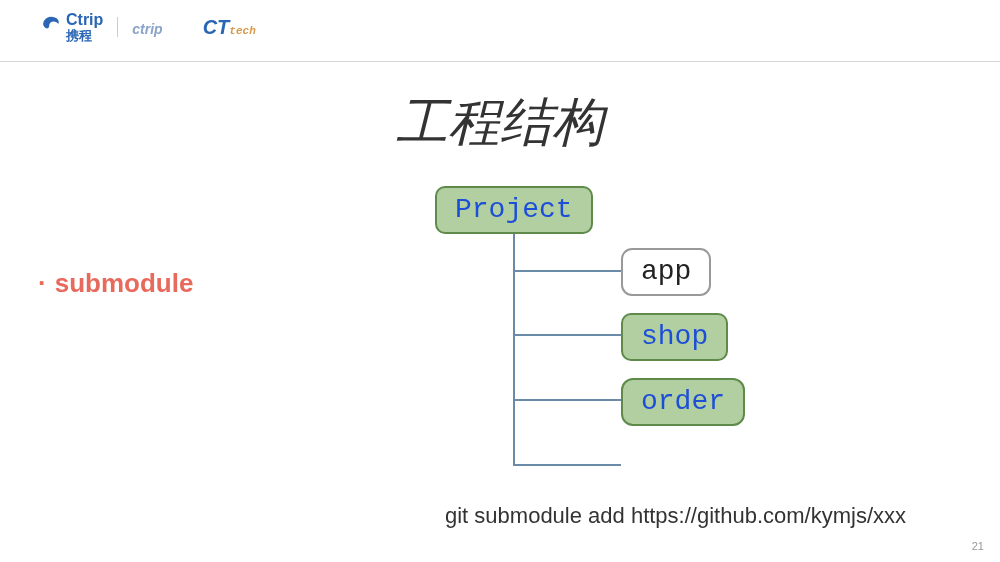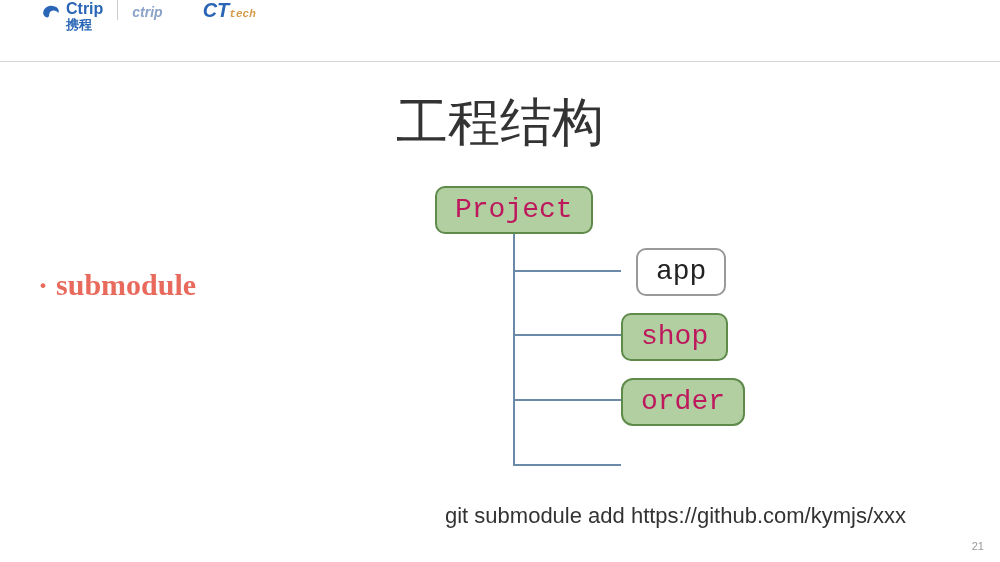--- a/index.html
+++ b/index.html
@@ -10,21 +10,21 @@
     font-family: "Helvetica Neue", Arial, "PingFang SC", "Microsoft YaHei", sans-serif;
     position: relative;
     overflow: hidden;
   }
   .header {
     position: absolute;
     top: 0; left: 0; right: 0;
     height: 62px;
     border-bottom: 1px solid #d8d8d8;
     display: flex;
-    align-items: flex-start;
+    align-items: center;
     padding: 0 0 8px 40px;
   }
   .logo1 {
     color: #2a66b5;
     font-weight: bold;
     font-size: 16px;
     margin-right: 14px;
     display: flex;
     align-items: center;
     gap: 4px;
@@ -46,32 +46,32 @@
   .logo2 .c { color: #d89a4a; font-size: 11px; font-family: Liberation Mono, monospace; }
 
   .title {
     position: absolute;
     top: 88px;
     left: 0; right: 0;
     text-align: center;
     font-size: 52px;
     font-weight: 400;
     color: #333;
+    font-style: italic;
   }
 
   .bullets {
     position: absolute;
     left: 38px;
     top: 268px;
   }
   .bullet {
-    font-size: 30px;
+    font-size: 26px;
     margin-bottom: 54px;
     color: #333;
-    font-family: Liberation Serif, serif;
   }
   .bullet .dot { margin-right: 8px; }
   .bullet.highlight {
     color: #e86a5d;
     font-weight: bold;
   }
 
   .tree {
     position: absolute;
     left: 435px;
@@ -84,21 +84,21 @@
     border-radius: 10px;
     padding: 4px 18px;
     font-family: "Courier New", monospace;
     font-size: 28px;
     line-height: 1.3;
     text-align: center;
   }
   .green {
     background: #b1cfa1;
     border: 2px solid #5e8a4a;
-    color: #be185d;
+    color: #1d4ed8;
   }
   .white {
     background: #ffffff;
     border: 2px solid #999;
     color: #222;
   }
   .connector {
     position: absolute;
     border-left: 2px solid #6a8aa8;
     border-bottom: 2px solid #6a8aa8;
@@ -152,20 +152,20 @@
 
 <div class="tree">
 
   <div class="connector" style="left:78px; top:42px; width:0; height:236px; border-bottom:none;"></div>
   <div class="connector" style="left:78px; top:84px;  width:108px; height:0; border-left:none;"></div>
   <div class="connector" style="left:78px; top:148px; width:108px; height:0; border-left:none;"></div>
   <div class="connector" style="left:78px; top:213px; width:108px; height:0; border-left:none;"></div>
   <div class="connector" style="left:78px; top:278px; width:108px; height:0; border-left:none;"></div>
 
   <div class="node green" style="left:0; top:0;">Project</div>
-  <div class="node white" style="left:201px; top:62px;">app</div>
+  <div class="node white" style="left:186px; top:62px;border-radius:11px;">app</div>
   <div class="node green" style="left:186px; top:127px;">shop</div>
   <div class="node green" style="left:186px; top:192px;border-radius:12px;">order</div>
 </div>
 
 <div class="command">git submodule add https://github.com/kymjs/xxx</div>
 
 <div class="page-num">21</div>
 
 </body></html>

